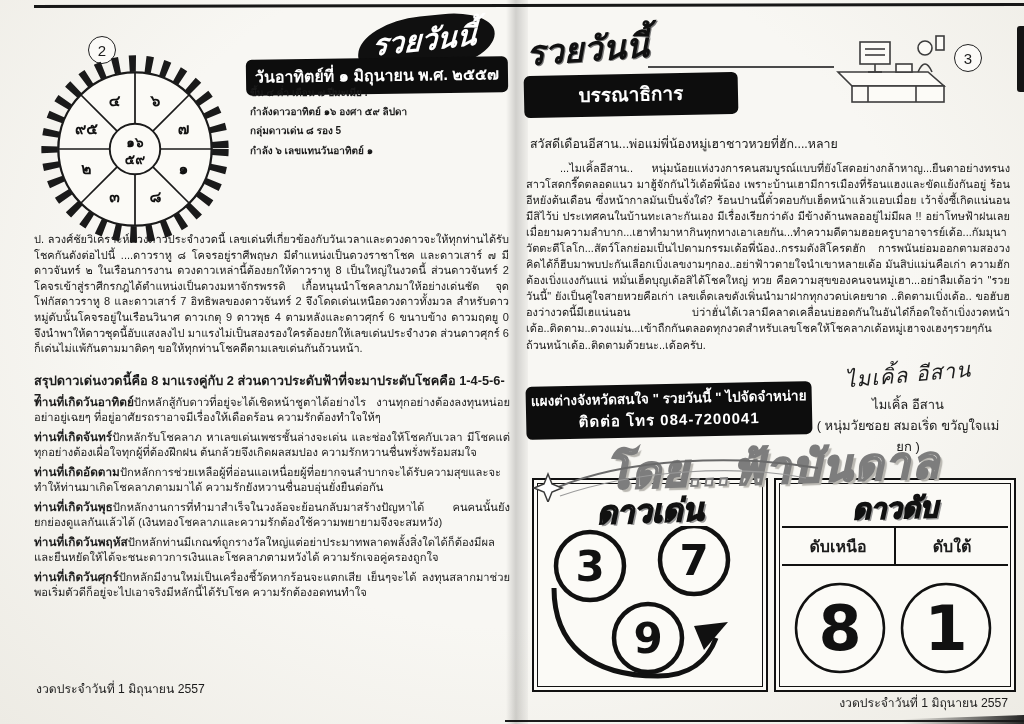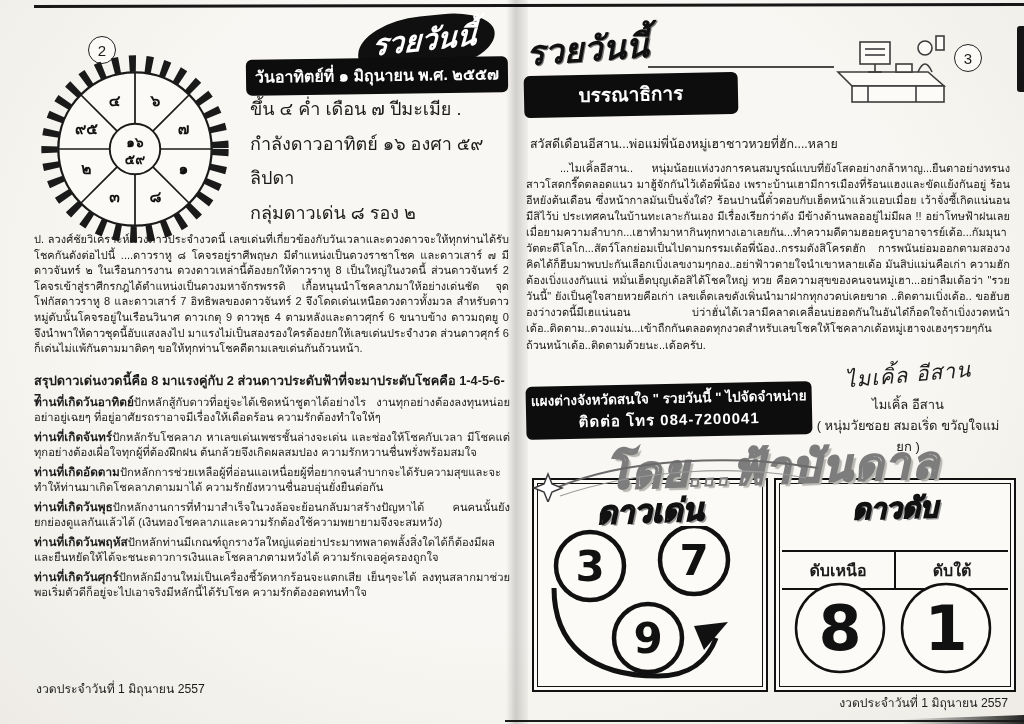--- a/index.html
+++ b/index.html
@@ -23,21 +23,21 @@
   .pagenum{position:absolute;width:26px;height:26px;border:1.6px solid #222;border-radius:50%;
         display:flex;align-items:center;justify-content:center;font-size:15px;background:#fbfaf7;}
   .banner{position:absolute;background:#0d0d0d;color:#fff;font-weight:bold;text-align:center;border-radius:6px;}
   .logo-script{font-family:"DejaVu Serif","Liberation Serif",serif;font-style:italic;font-weight:bold;}
 
   
   .logo-left{position:absolute;left:330px;top:2px;padding:1px 18px 7px 14px;background:#101010;color:#fff;
         font-size:29px;transform:rotate(-6deg) skewX(-8deg);
         border-radius:48% 42% 46% 54% / 62% 50% 58% 42%;}
   .date-banner{left:218px;top:44px;width:262px;padding:5px 0 6px;font-size:16px;transform:rotate(-.8deg);}
-  .info-lines{position:absolute;left:222px;top:78px;width:260px;font-size:18px;font-weight:normal;line-height:1.92;}
+  .info-lines{position:absolute;left:222px;top:69px;width:260px;font-size:10px;font-weight:bold;line-height:1.92;}
   .wheel{position:absolute;left:8px;top:36px;}
   .analysis{position:absolute;left:6px;top:218px;width:475px;height:136px;overflow:hidden;
         font-size:11px;line-height:1.42;text-align:justify;}
   .summary{position:absolute;left:6px;top:356px;width:475px;font-size:12.8px;font-weight:bold;}
   .fortunes{position:absolute;left:6px;top:380px;width:476px;height:256px;overflow:hidden;}
   .fortune{font-size:11.2px;line-height:1.38;margin-bottom:3px;text-align:justify;}
   .fortune b{font-size:11.8px;}
   .footer-left{position:absolute;left:8px;bottom:16px;font-size:12.2px;}
 
   
@@ -64,21 +64,21 @@
   .comet{position:absolute;left:6px;top:438px;z-index:6;}
   .numbox{position:absolute;top:468px;height:210px;border:2px solid #111;outline:1px solid #111;outline-offset:-6px;background:#fbfaf6;}
   .box-den{left:12px;width:232px;}
   .box-dap{left:254px;width:238px;}
   .box-title{position:absolute;left:0;right:0;text-align:center;font-weight:bold;font-style:italic;color:#fff;
         -webkit-text-stroke:1.6px #111;text-shadow:2px 2px 0 #9a9a9a;}
   .title-den{top:6px;font-size:31px;transform:rotate(-2deg);}
   .title-dap{top:6px;font-size:28px;transform:rotate(-1.5deg);}
   .den-svg{position:absolute;left:4px;top:46px;}
   .dap-head{position:absolute;left:6px;right:6px;top:46px;height:36px;display:flex;
-        border-top:2.5px solid #111;border-bottom:2.5px solid #111;margin-top:24px;}
+        border-top:2.5px solid #111;border-bottom:2.5px solid #111;}
   .dap-cell{flex:1;display:flex;align-items:center;justify-content:center;font-size:16px;font-weight:bold;}
   .dap-cell+.dap-cell{border-left:2.5px solid #111;}
   .dap-svg{position:absolute;left:6px;top:88px;}
   .footer-right{position:absolute;right:8px;bottom:4px;font-size:12.2px;}
 
   svg text{font-family:"DejaVu Sans","Liberation Sans",sans-serif;}
 </style>
 </head>
 <body>
 
@@ -127,21 +127,22 @@
       </g>
     </svg>
 
     <div class="banner date-banner">
       <span>วันอาทิตย์ที่ ๑ มิถุนายน พ.ศ. ๒๕๕๗</span>
     </div>
 
     <div class="info-lines">
       <div>ขึ้น ๔ ค่ำ เดือน ๗ ปีมะเมีย .</div>
       <div>กำลังดาวอาทิตย์ ๑๖ องศา ๕๙ ลิปดา</div>
-      <div>กลุ่มดาวเด่น ๘ รอง ๒</div>
+      <div>กลุ่มดาวเด่น ๘ รอง 5</div>
+      <div>กำลัง ๖ เลขแทนวันอาทิตย์ ๑</div>
     </div>
 
     <div class="analysis">ป. ลวงศ์ชัยวิเคราะห์ดวงดาวประจำงวดนี้ เลขเด่นที่เกี่ยวข้องกับวันเวลาและดวงดาวจะให้ทุกท่านได้รับโชคกันดังต่อไปนี้ ....ดาวราหู ๘ โคจรอยู่ราศีพฤษภ มีตำแหน่งเป็นดวงราชาโชค และดาวเสาร์ ๗ มีดาวจันทร์ ๒ ในเรือนการงาน ดวงดาวเหล่านี้ต้องยกให้ดาวราหู 8 เป็นใหญ่ในงวดนี้ ส่วนดาวจันทร์ 2 โคจรเข้าสู่ราศีกรกฎได้ตำแหน่งเป็นดวงมหาจักรพรรดิ เกื้อหนุนนำโชคลาภมาให้อย่างเด่นชัด จุดโฟกัสดาวราหู 8 และดาวเสาร์ 7 อิทธิพลของดาวจันทร์ 2 จึงโดดเด่นเหนือดวงดาวทั้งมวล สำหรับดาวหมู่ดับนั้นโคจรอยู่ในเรือนวินาศ ดาวเกตุ 9 ดาวพุธ 4 ตามหลังและดาวศุกร์ 6 ขนาบข้าง ดาวมฤตยู 0 จึงนำพาให้ดาวชุดนี้อับแสงลงไป มาแรงไม่เป็นสองรองใครต้องยกให้เลขเด่นประจำงวด ส่วนดาวศุกร์ 6 ก็เด่นไม่แพ้กันตามมาติดๆ ขอให้ทุกท่านโชคดีตามเลขเด่นกันถ้วนหน้า.</div>
 
     <div class="summary">สรุปดาวเด่นงวดนี้คือ 8 มาแรงคู่กับ 2 ส่วนดาวประดับฟ้าที่จะมาประดับโชคคือ 1-4-5-6-7</div>
 
     <div class="fortunes">
       <div class="fortune">
         <b>ท่านที่เกิดวันอาทิตย์</b><span>ปักหลักสู้กับดาวที่อยู่จะได้เชิดหน้าชูตาได้อย่างไร งานทุกอย่างต้องลงทุนหน่อยอย่าอยู่เฉยๆ ที่อยู่อาศัยรถราอาจมีเรื่องให้เดือดร้อน ความรักต้องทำใจให้ๆ</span>
       </div>

